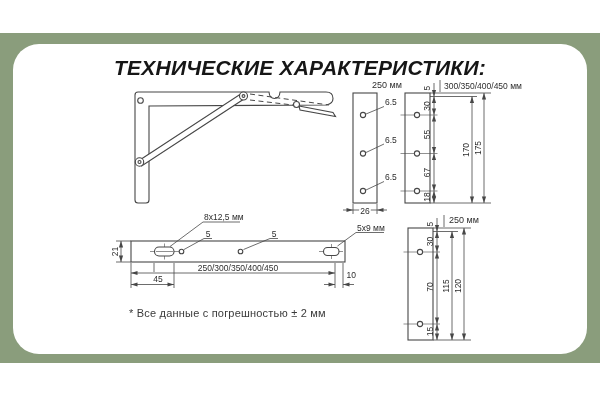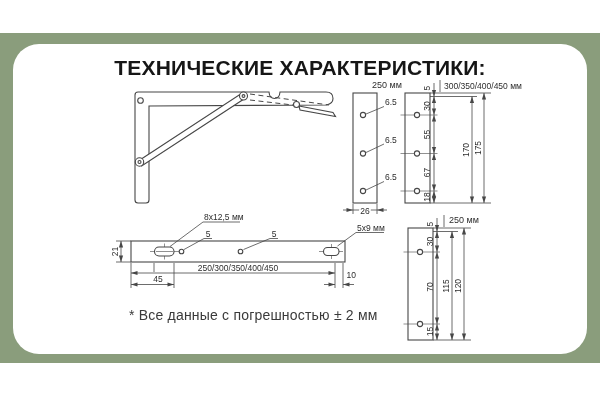--- a/index.html
+++ b/index.html
@@ -12,25 +12,25 @@
     position:absolute;left:0;top:33px;width:600px;height:330px;
     background:#8a9d7c;
   }
   .card{
     position:absolute;left:13px;top:44px;width:574px;height:310px;
     background:#ffffff;border-radius:26px;
   }
   .title{
     position:absolute;left:0;top:56px;width:600px;margin:0;
     text-align:center;font-size:21px;font-weight:bold;
-    letter-spacing:0.2px;color:#161616;
+    letter-spacing:0.2px;color:#161616;font-style:italic;
   }
   .note{
     position:absolute;left:129px;top:307px;
-    font-size:14px;color:#3a3a3a;letter-spacing:0.2px;
+    font-size:11px;color:#3a3a3a;letter-spacing:0.2px;
   }
   svg.drawings{position:absolute;left:0;top:0;}
   svg .ln{stroke:#474747;stroke-width:1.1;fill:none;stroke-linecap:round;}
   svg .fillw{fill:#ffffff;}
   svg .dim{stroke:#474747;stroke-width:0.8;fill:none;}
   svg .thin{stroke:#474747;stroke-width:0.6;fill:none;}
   svg .dash{stroke:#474747;stroke-width:1;fill:none;stroke-dasharray:5 3.5;}
   svg text{
     font-family:"Liberation Sans", sans-serif;
     font-size:8.5px;fill:#2d2d2d;stroke:none;

